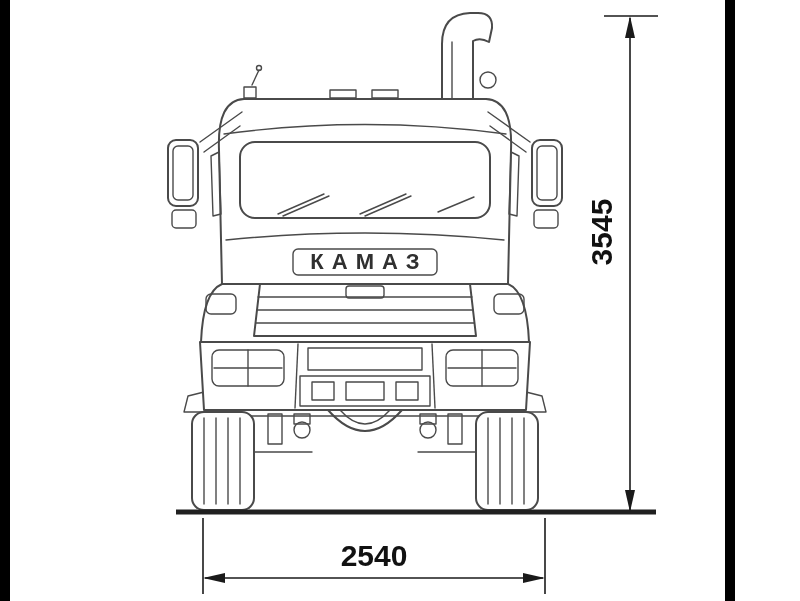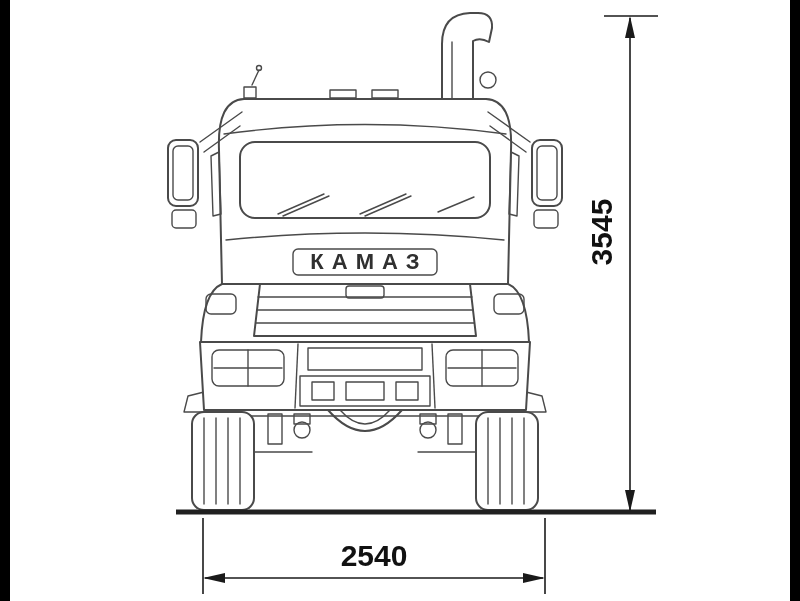--- a/index.html
+++ b/index.html
@@ -2,21 +2,21 @@
 <html style="--color-background: #ffffff; --color-line: #4a4a4a; --color-dimension: #1a1a1a; --color-text: #111111; --color-edge-bar: #000000;"><head>
 <meta charset="utf-8">
 <style>
   * { margin:0; padding:0; box-sizing:border-box; }
   html,body {
     width:800px; height:601px;
     background: var(--color-background,#ffffff);
     overflow:hidden;
     font-family:"Liberation Sans", sans-serif;
   }
-  .canvas { position:relative; width:800px; height:601px; background:var(--color-background,#fff); }
+  .canvas { position:relative; width:735px; height:601px; background:var(--color-background,#fff); }
   .edge-bar { position:absolute; top:0; width:10px; height:601px; background:var(--color-edge-bar,#000); }
   .edge-bar.left  { left:0; }
   .edge-bar.right { right:0; }
   svg { position:absolute; left:0; top:0; }
 
   .ln   { fill:none; stroke:var(--color-line,#4a4a4a); stroke-width:2; stroke-linecap:round; stroke-linejoin:round; }
   .thin { stroke-width:1.4; }
   .wfill{ fill:#ffffff; }
   .ground { stroke:#202020; stroke-width:5; stroke-linecap:butt; }
 

